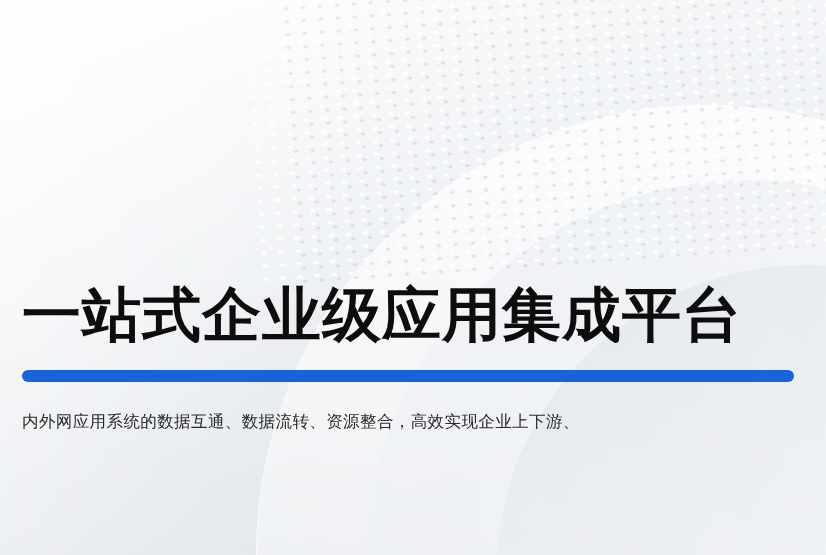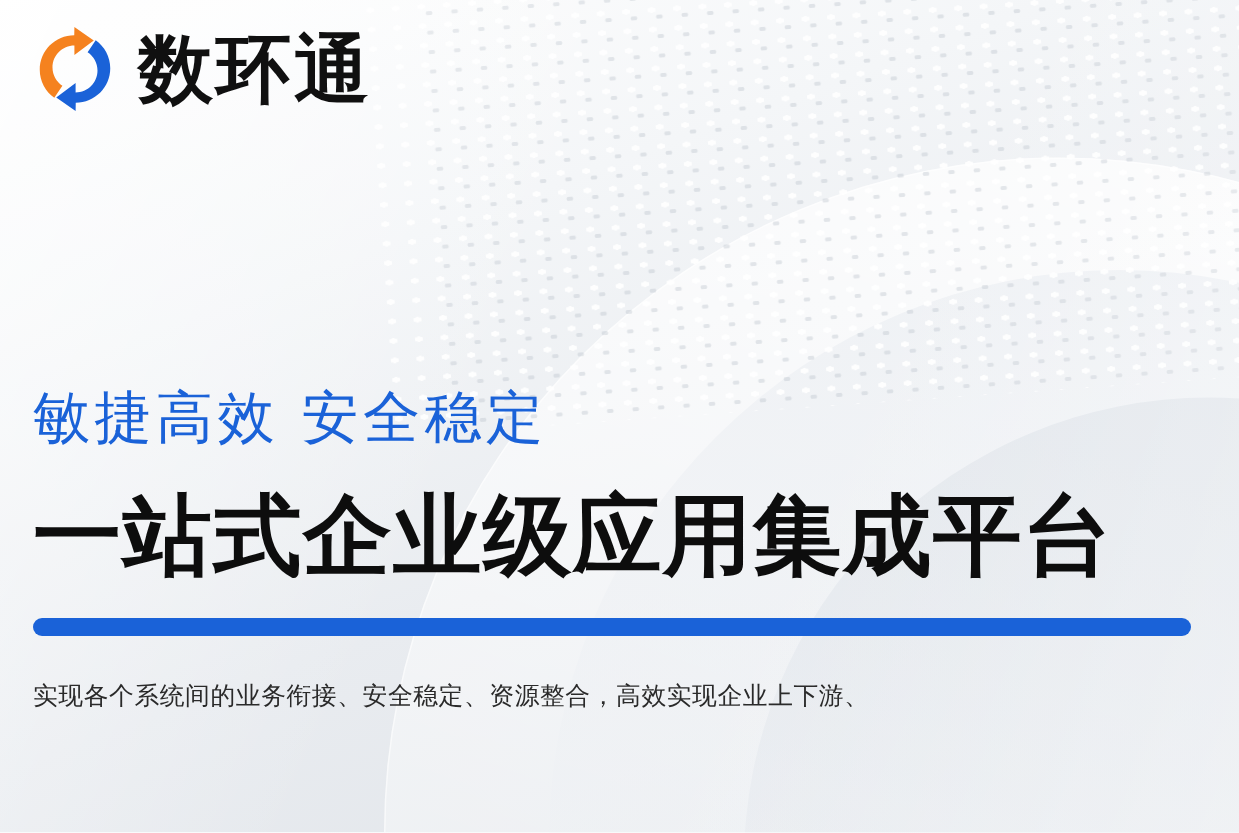--- a/index.html
+++ b/index.html
@@ -158,32 +158,22 @@
 
 <div class="banner">
 
   <div class="arc arc-a"></div>
   <div class="arc arc-b"></div>
   <div class="arc arc-c"></div>
   <div class="mesh2"></div>
   <div class="mesh"></div>
   <div class="sweep"></div>
 
-  <div class="logo-row">
-    <span class="logo-mark">
-      <svg width="56" height="56" viewBox="0 0 56 56" xmlns="http://www.w3.org/2000/svg">
-        <path d="M27.5 5.5 C14.8 5.5 4.5 15.8 4.5 28.5 C4.5 36.2 8.3 43 14.2 47.2 L19.6 39.2 C15.6 36.6 13.0 32.1 13.0 27.0 C13.0 18.9 19.5 12.4 27.6 12.4 L27.6 18.6 L40.5 9.0 L27.6 0 Z" fill="#F5821F"></path>
-        <path d="M28.5 50.5 C41.2 50.5 51.5 40.2 51.5 27.5 C51.5 19.8 47.7 13.0 41.8 8.8 L36.4 16.8 C40.4 19.4 43.0 23.9 43.0 29.0 C43.0 37.1 36.5 43.6 28.4 43.6 L28.4 37.4 L15.5 47.0 L28.4 56 Z" fill="#1A62D8"></path>
-      </svg>
-    </span>
-    <span class="logo-text">数环通</span>
-  </div>
 
   <div class="copy">
-    <div class="kicker">敏捷高效  安全稳定</div>
     <div class="headline">一站式企业级应用集成平台</div>
     <div class="rule"></div>
     <div class="subcopy">
-      <div>实现各个系统间的业务衔接、安全稳定、资源整合，高效实现企业上下游、</div>
+      <div>内外网应用系统的数据互通、数据流转、资源整合，高效实现企业上下游、</div>
     </div>
   </div>
 
 </div>
 
 </body></html>

